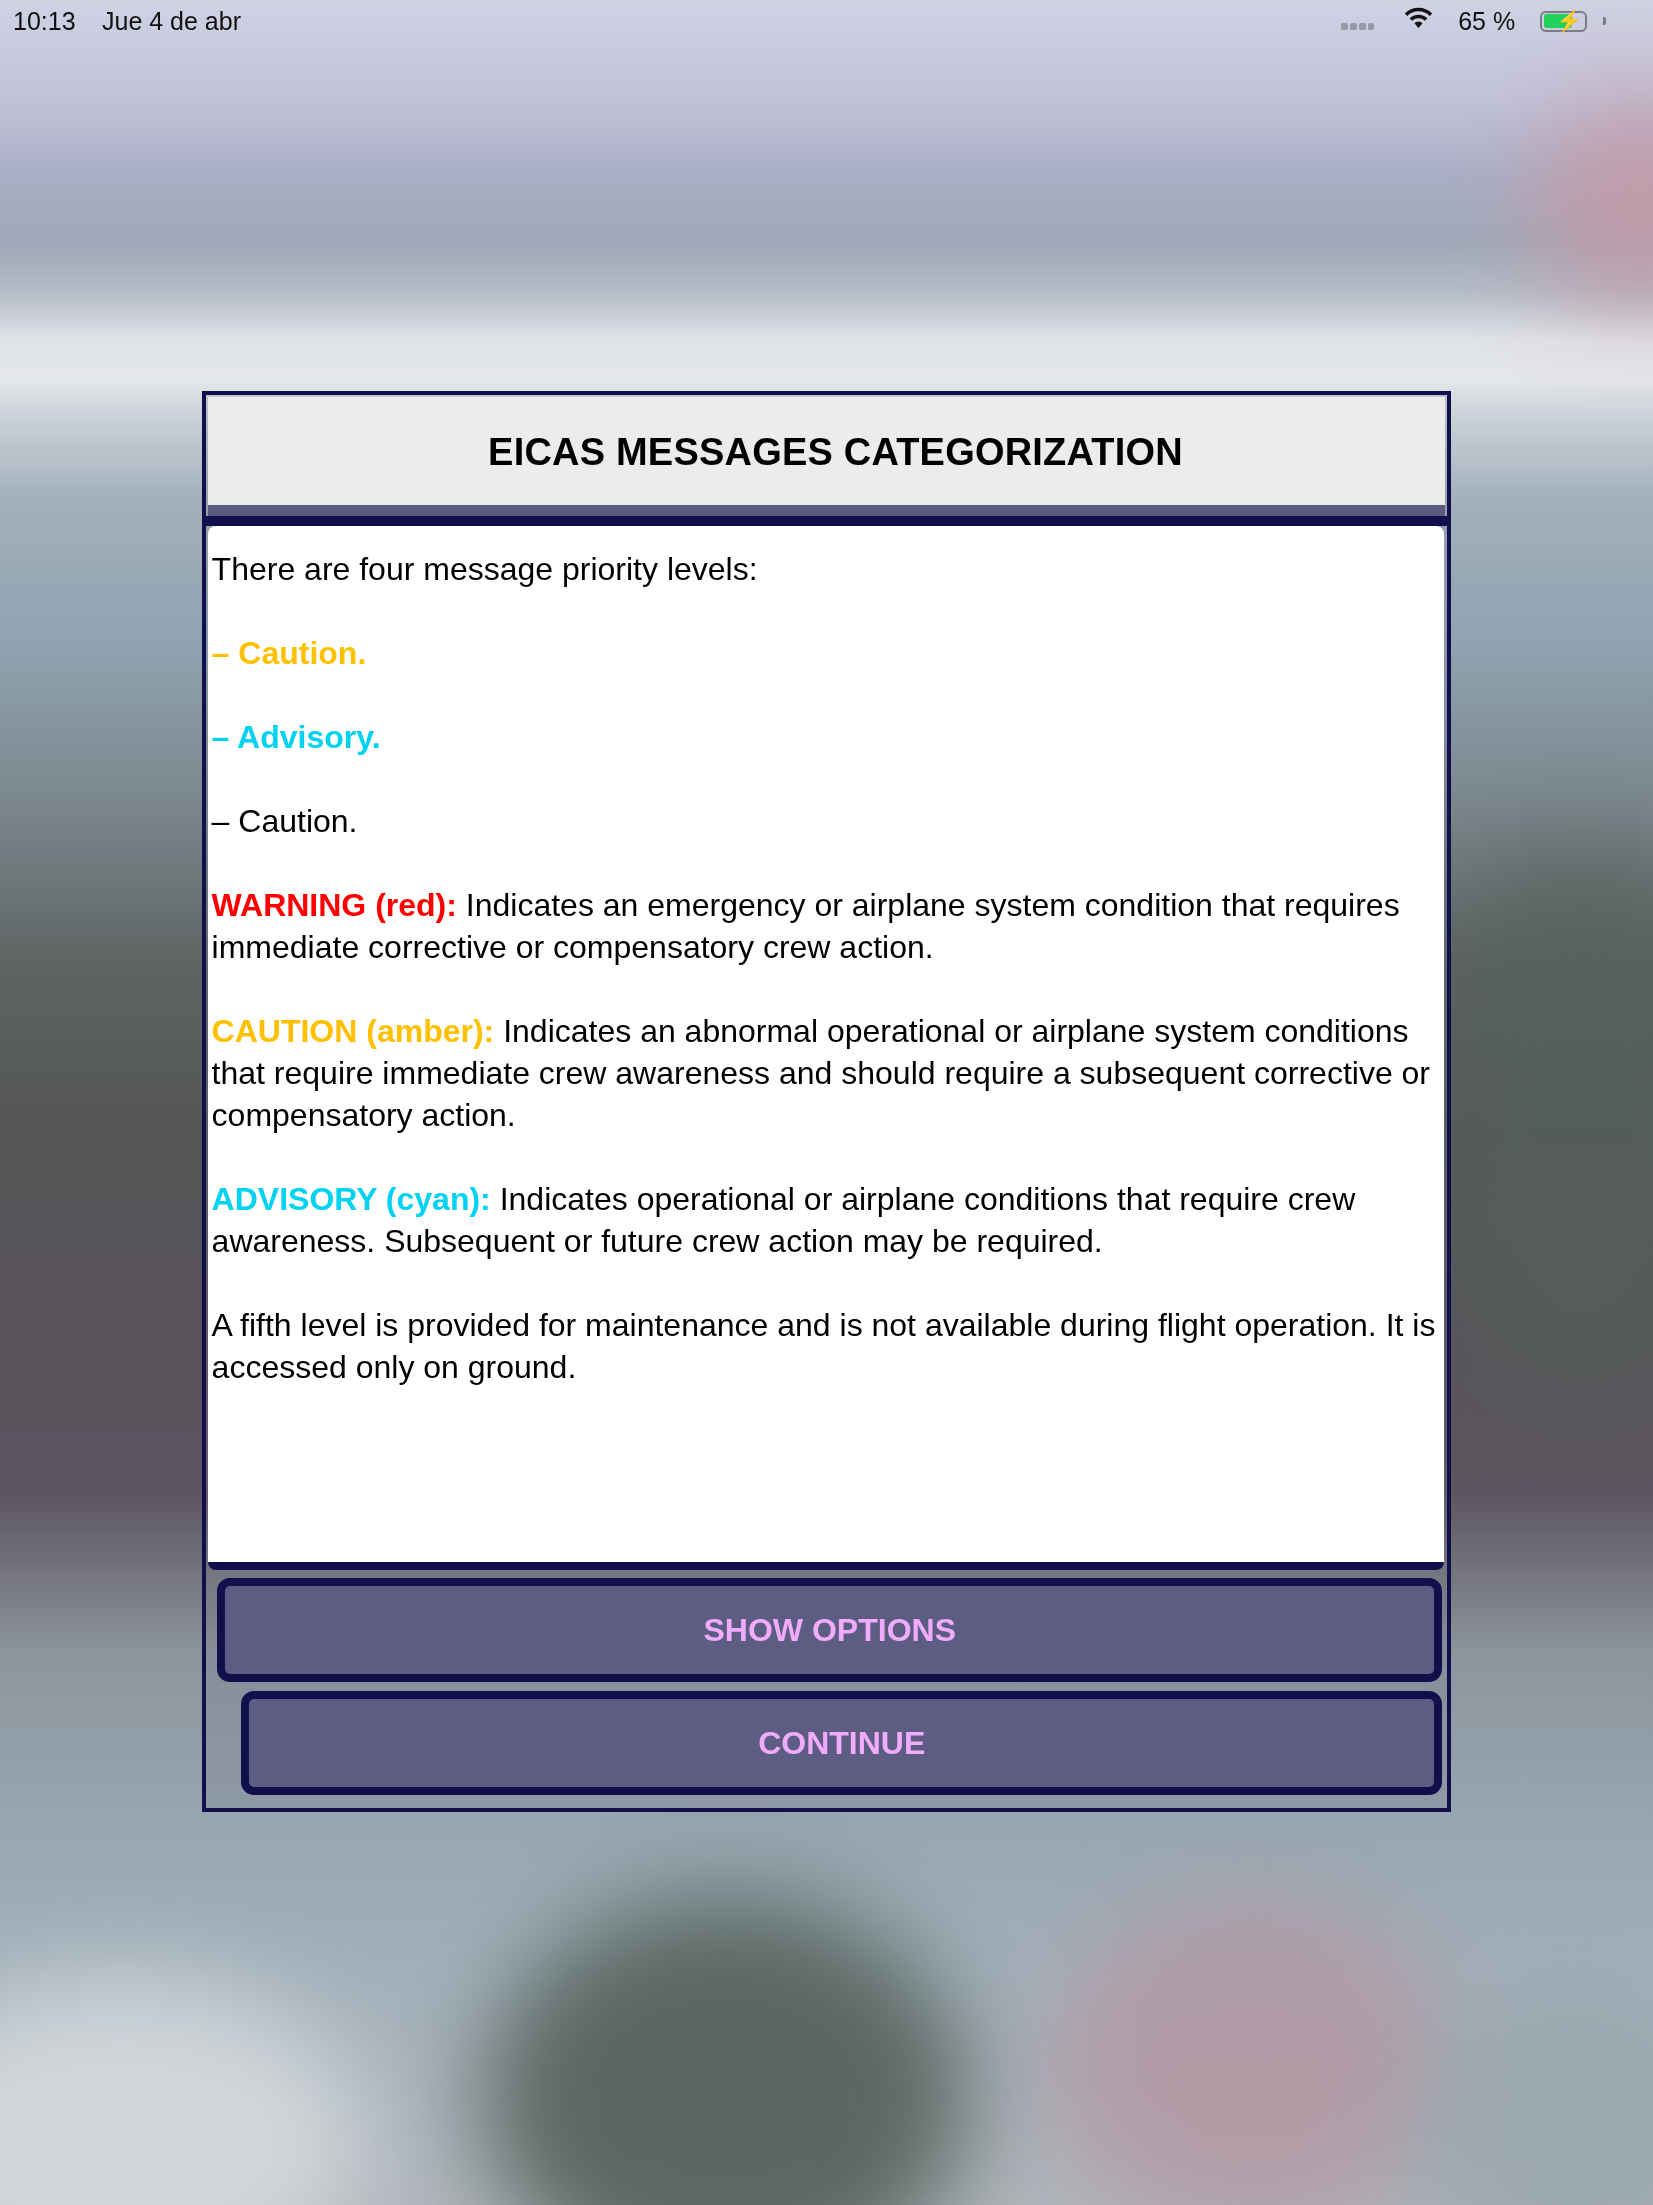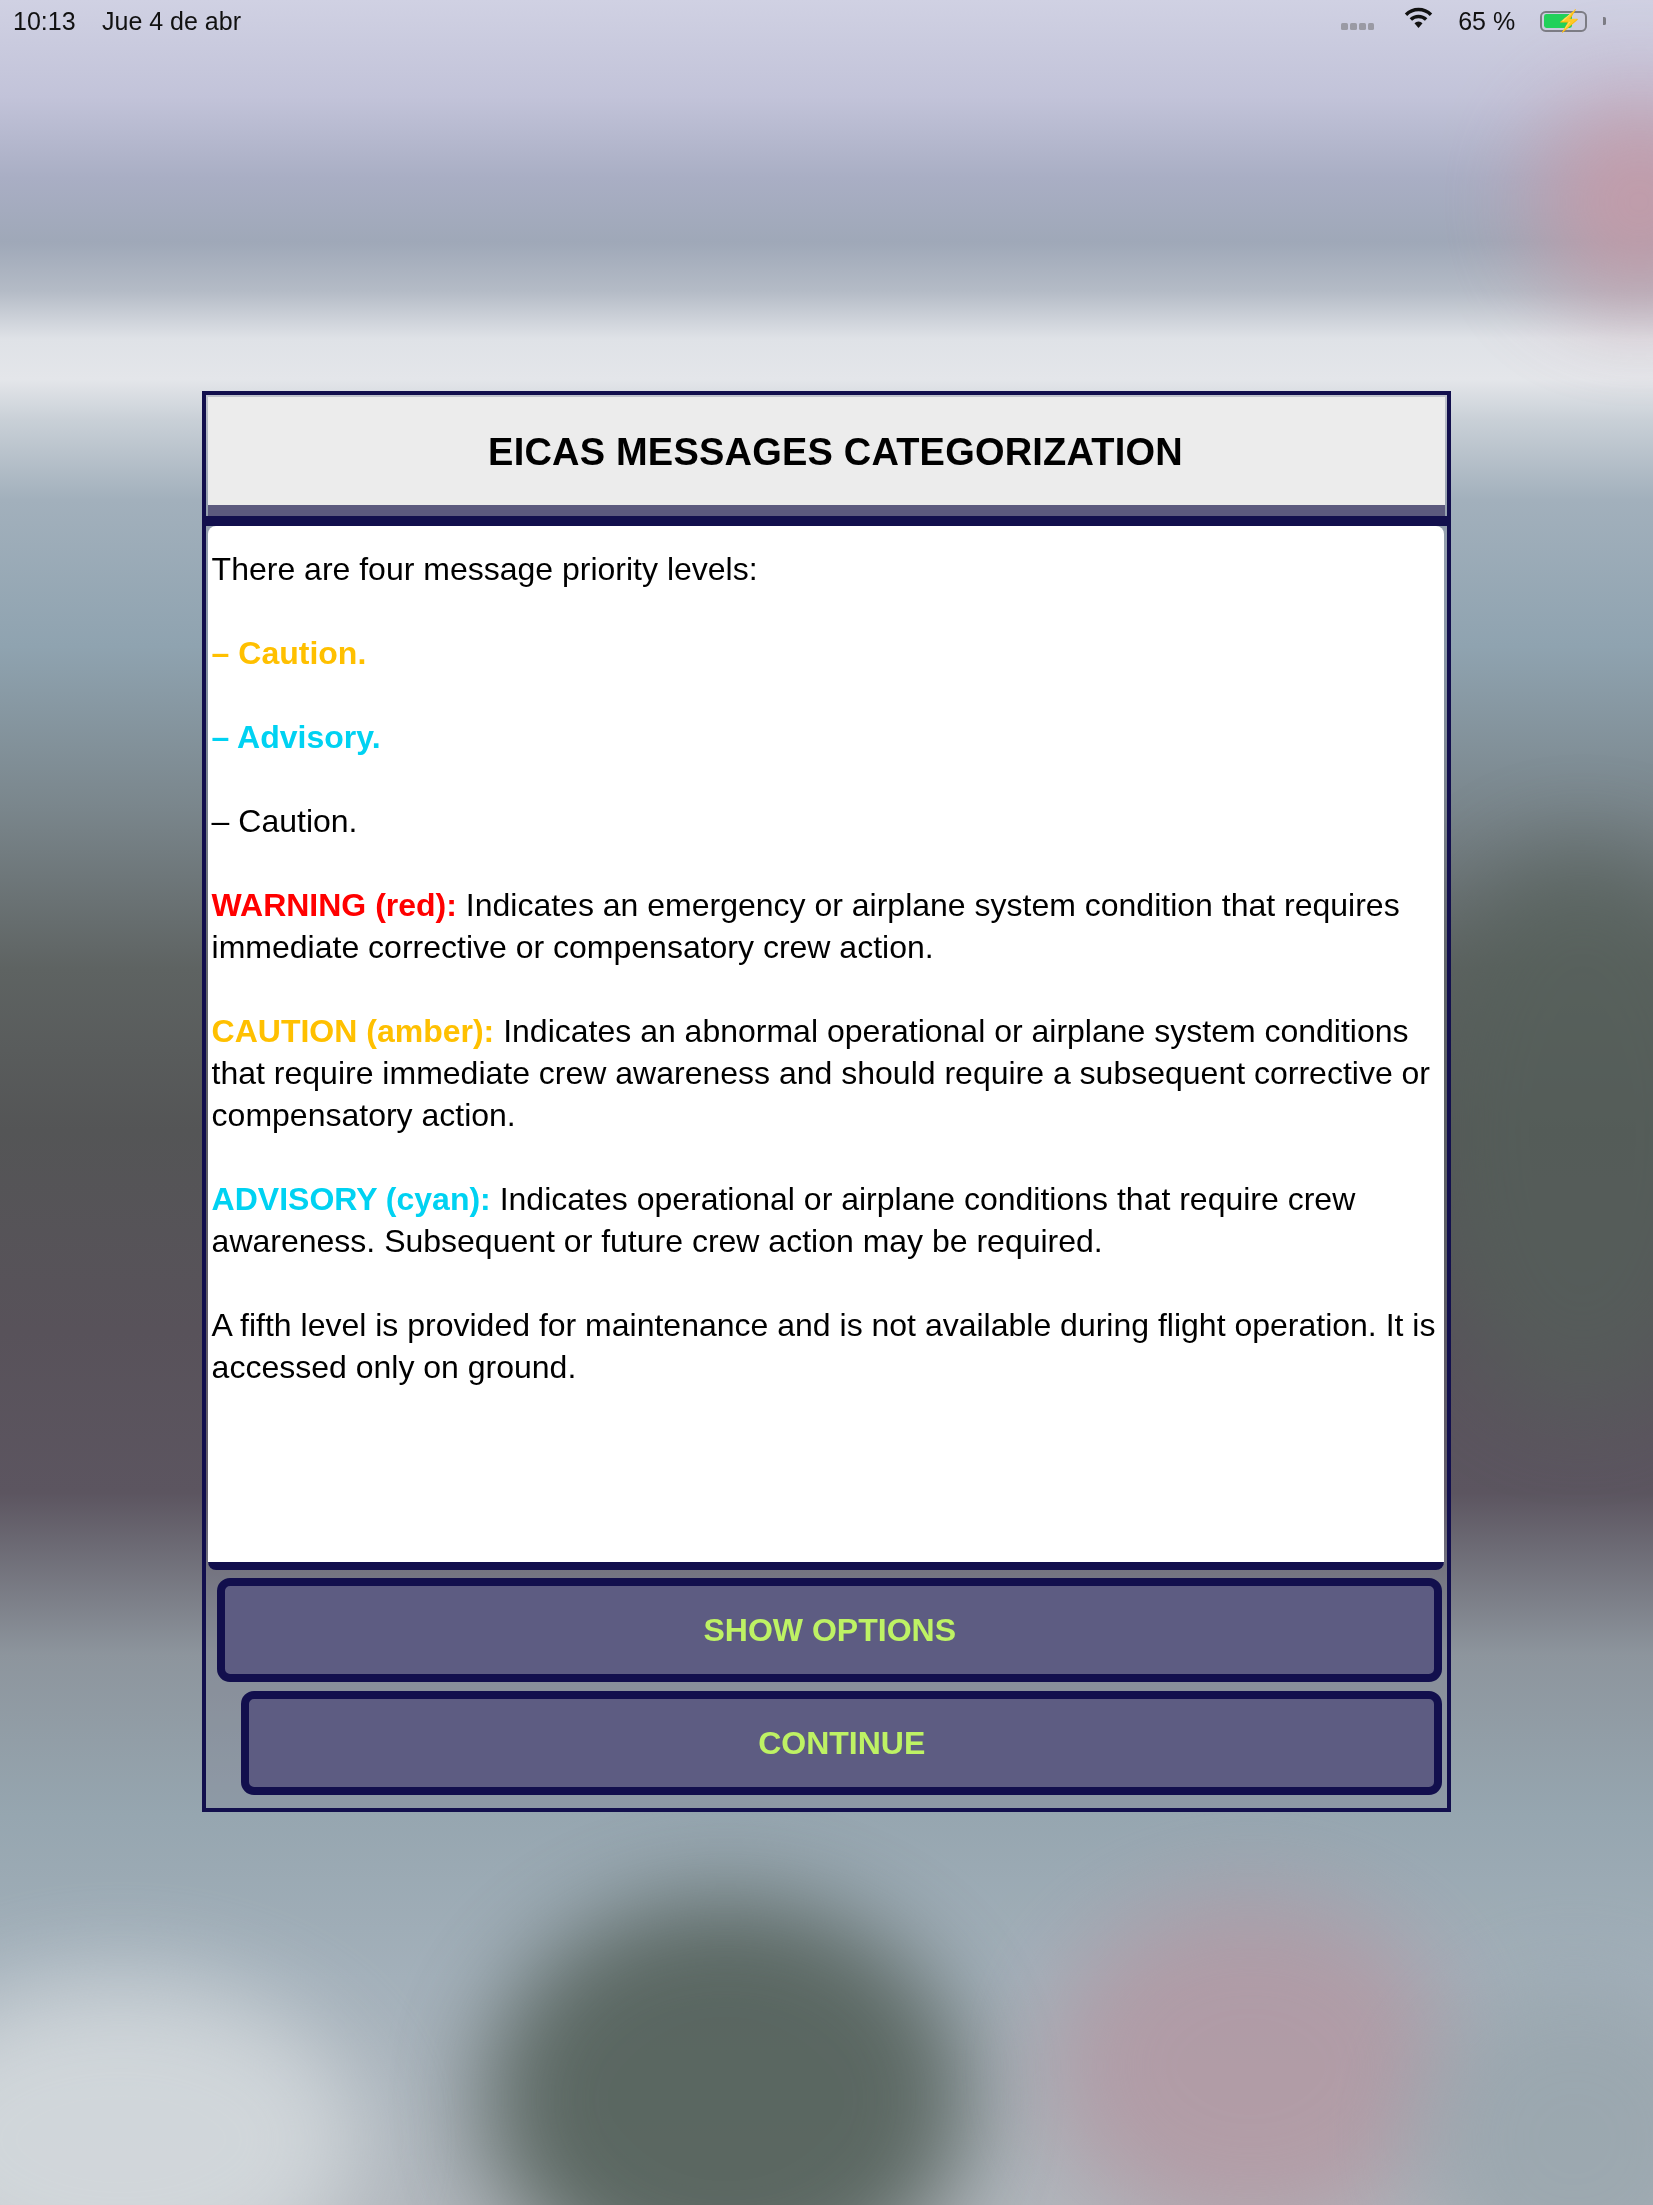--- a/index.html
+++ b/index.html
@@ -55,21 +55,21 @@
   }
   .content-inner { padding: 9.7px 3.2px 0 4px; font-size: 32px; line-height: 42px; color: #000; }
   .content-inner p { margin: 12px 0 42px 0; }
   .red { color: #ff0000; font-weight: bold; text-decoration: underline; }
   .red-plain { color: #ff0000; font-weight: bold; }
   .amber { color: #ffc000; font-weight: bold; }
   .cyan { color: #00d2f2; font-weight: bold; }
   .btn {
     position: absolute; left: 11.3px; right: 4.8px; height: 104px;
     box-sizing: border-box; border: 8px solid #120f4d; border-radius: 13px;
-    background: #5d5c82; color: #bef264; font-weight: bold; font-size: 32px;
+    background: #5d5c82; color: #f0abfc; font-weight: bold; font-size: 32px;
     display: flex; align-items: center; justify-content: center; cursor: pointer;
   }
   .btn-show { top: 1183px; }
   .btn-continue { top: 1296px; margin-left: 24px; }
 </style>
 </head>
 <body>
 
 <div class="bg">
   <div class="layer base"></div>

